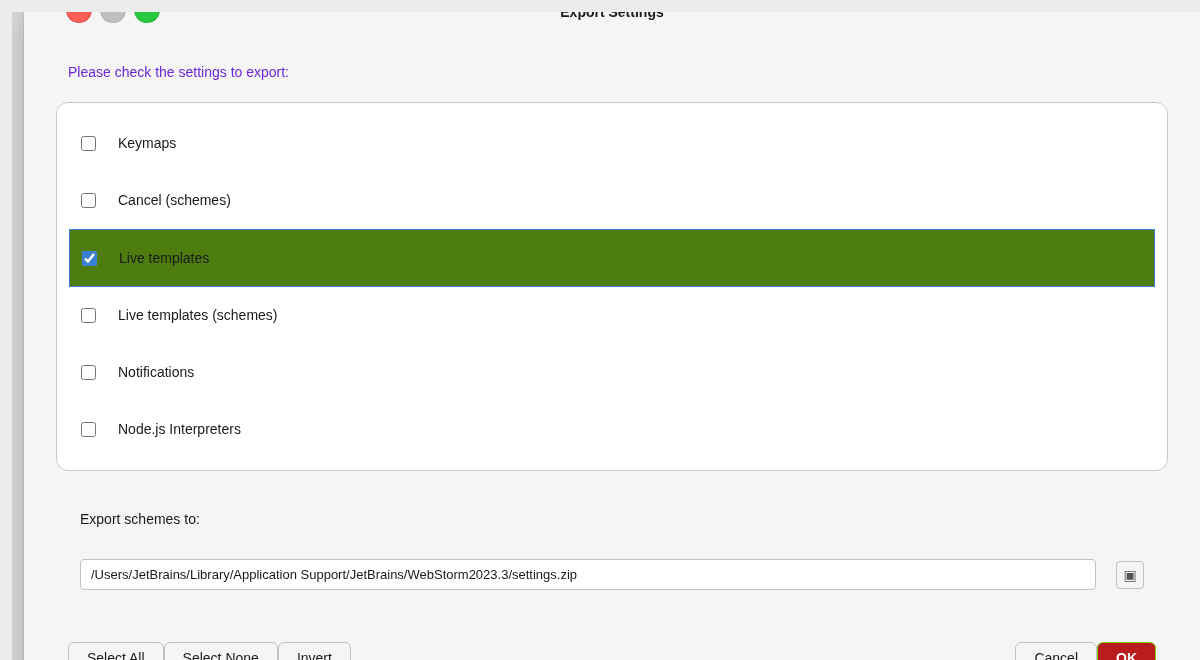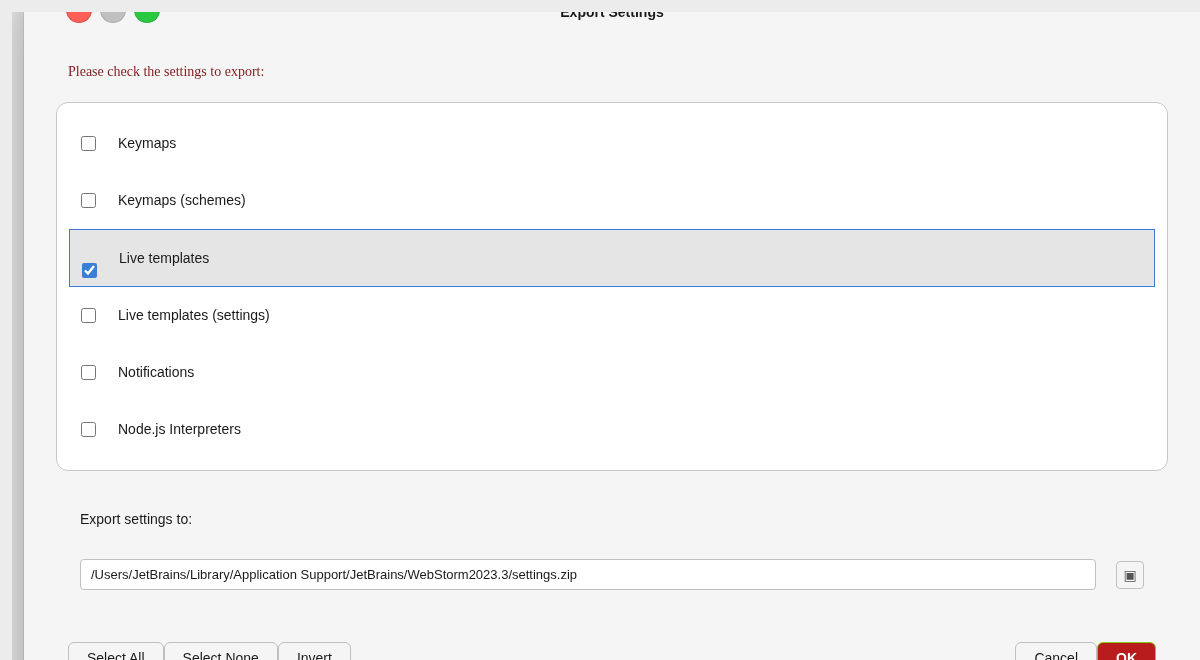--- a/index.html
+++ b/index.html
@@ -77,23 +77,22 @@
 
     .dialog-content {
       padding: 10px 20px 20px 20px;
       flex: 1;
       display: flex;
       flex-direction: column;
     }
 
     .instruction-text {
       font-size: 14px;
-      color: #7f1d1d;
+      color: #6d28d9;
       margin-bottom: 10px;
-      font-family: Liberation Serif, serif;
     }
 
     .checkbox-list {
       border: 1px solid #c8c8c8;
       background: #ffffff;
       border-radius: 12px;
       overflow: hidden;
       flex: 1;
       margin-bottom: 16px;
     }
@@ -103,23 +102,22 @@
       align-items: center;
       padding: 8px 12px;
       font-size: 14px;
       color: #1a1a1a;
       cursor: pointer;
       user-select: none;
       border-bottom: 1px solid transparent;
     }
 
     .checkbox-item.selected {
-      background: #e5e5e5;
+      background: #4d7c0f;
       border: 1.5px solid #3b7fd4;
-      align-items: flex-end;
     }
 
     .checkbox-item input[type="checkbox"] {
       width: 15px;
       height: 15px;
       margin-right: 10px;
       flex-shrink: 0;
       cursor: pointer;
       accent-color: #3b7fd4;
     }
@@ -215,42 +213,42 @@
     <div class="instruction-text">Please check the settings to export:</div>
 
     <div class="checkbox-list">
 
     <div class="checkbox-item">
           <input type="checkbox" style="">
           <span>Keymaps</span>
         </div>
         <div class="checkbox-item">
           <input type="checkbox" style="">
-          <span>Keymaps (schemes)</span>
+          <span>Cancel (schemes)</span>
         </div>
         <div class="checkbox-item selected">
           <input type="checkbox" checked="" style="">
           <span>Live templates</span>
         </div>
         <div class="checkbox-item">
           <input type="checkbox" style="">
-          <span>Live templates (settings)</span>
+          <span>Live templates (schemes)</span>
         </div>
         <div class="checkbox-item">
           <input type="checkbox" style="">
           <span>Notifications</span>
         </div>
         <div class="checkbox-item">
           <input type="checkbox" style="">
           <span>Node.js Interpreters</span>
         </div>
       </div>
 
     <div class="export-to-section">
-      <div class="export-label">Export settings to:</div>
+      <div class="export-label">Export schemes to:</div>
       <div class="export-path-row">
         <input type="text" class="export-path-input" value="/Users/JetBrains/Library/Application Support/JetBrains/WebStorm2023.3/settings.zip" style="">
         <div class="browse-button">
           <span class="browse-icon">▣</span>
         </div>
       </div>
     </div>
 
     <div class="bottom-buttons">
       <button class="btn">Select All</button>

